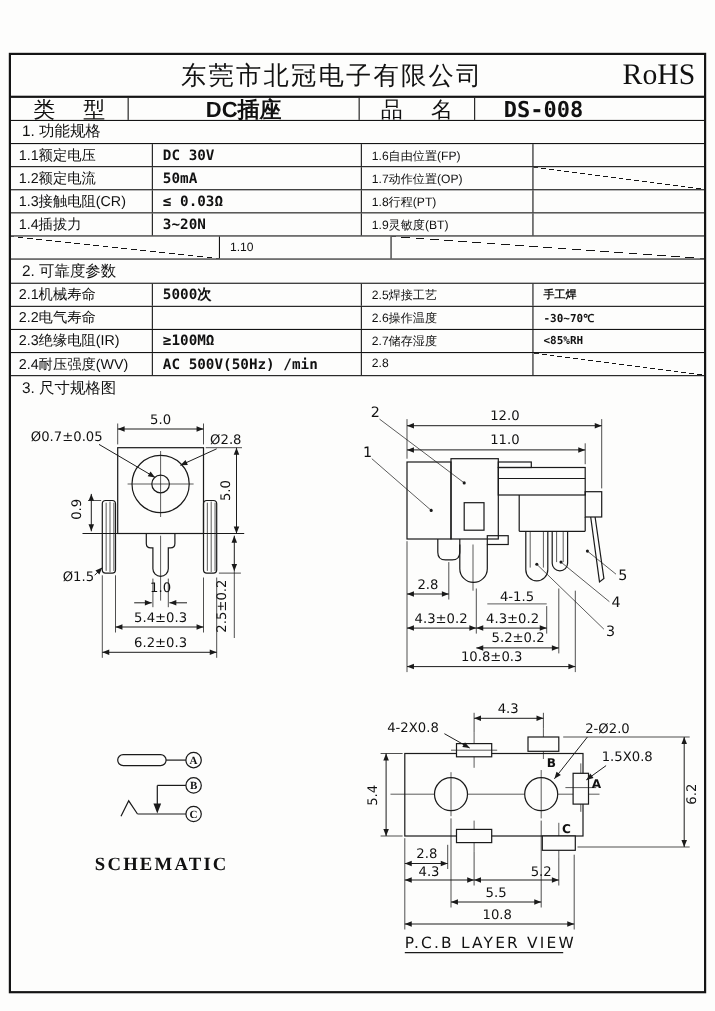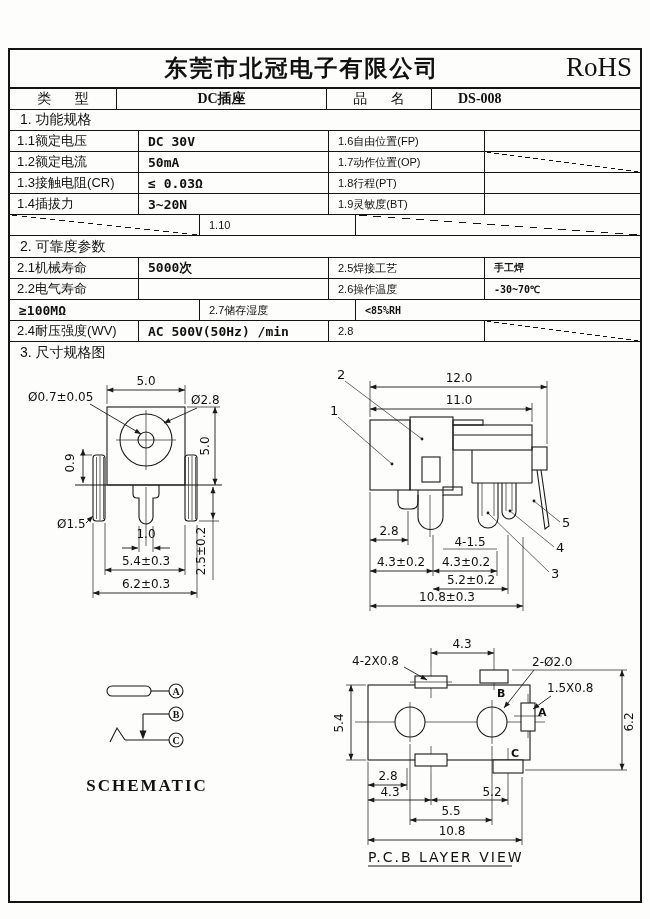--- a/index.html
+++ b/index.html
@@ -4,24 +4,24 @@
 <style>
   html,body{margin:0;padding:0;background:#ffffff;}
   .page{position:relative;width:650px;height:919px;background:#fdfdfc;overflow:hidden;
         font-family:"Liberation Sans",sans-serif;color:#111;}
   .sheet{position:absolute;left:8px;top:48px;width:630px;height:851px;border:2px solid #141414;background:#fdfdfc;}
   .row{display:flex;box-sizing:border-box;border-bottom:1px solid #141414;}
   .cell{box-sizing:border-box;overflow:hidden;white-space:nowrap;display:flex;align-items:center;}
   .br{border-right:1px solid #141414;}
   
   .title-row{height:39px;border-bottom:2px solid #141414;position:relative;align-items:center;}
-  .company{flex:1;text-align:center;font-size:23px;font-weight:bold;letter-spacing:2px;padding-right:46px;}
+  .company{flex:1;text-align:center;font-size:23px;font-weight:normal;letter-spacing:2px;padding-right:46px;}
   .rohs{position:absolute;right:8px;top:2px;font-family:"Liberation Serif",serif;font-size:27px;}
   .type-row{height:21px;}
-  .type-row .cell{font-size:14px;font-family:Liberation Serif, serif;}
+  .type-row .cell{font-size:20px;}
   .t1{width:107px;justify-content:center;letter-spacing:10px;padding-left:10px;}
   .t2{width:210px;justify-content:center;font-weight:bold;}
   .t3{width:105px;justify-content:center;letter-spacing:10px;padding-left:10px;}
   .t4{flex:1;font-weight:bold;font-family:"DejaVu Sans Mono",monospace;padding-left:26px;font-size:14px;}
   
   .sec-row{height:21px;align-items:center;font-size:14px;padding-left:10px;box-sizing:border-box;display:flex;}
   .sec3{border-bottom:none;height:22px;}
   .spec-row{height:21px;}
   .c1{width:129px;font-size:13px;padding-left:7px;}
   .c2{width:190px;font-size:13px;font-weight:bold;font-family:"DejaVu Sans Mono",monospace;padding-left:9px;}
@@ -101,20 +101,21 @@
       <div class="cell c3 br">2.5焊接工艺</div>
       <div class="cell c4">手工焊</div>
     </div>
     <div class="row spec-row">
       <div class="cell c1 br">2.2电气寿命</div>
       <div class="cell c2 br"></div>
       <div class="cell c3 br">2.6操作温度</div>
       <div class="cell c4">-30~70℃</div>
     </div>
     <div class="row spec-row">
+      <div class="cell c1 br">2.3绝缘电阻(IR)</div>
       <div class="cell c2 br">≥100MΩ</div>
       <div class="cell c3 br">2.7储存湿度</div>
       <div class="cell c4">&lt;85%RH</div>
     </div>
     <div class="row spec-row">
       <div class="cell c1 br">2.4耐压强度(WV)</div>
       <div class="cell c2 br">AC 500V(50Hz) /min</div>
       <div class="cell c3 br">2.8</div>
       <div class="cell c4 diag"></div>
     </div>

